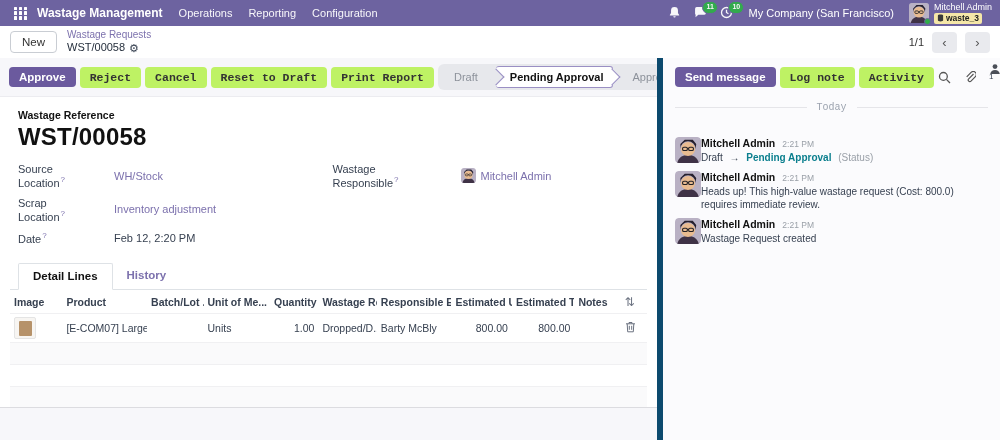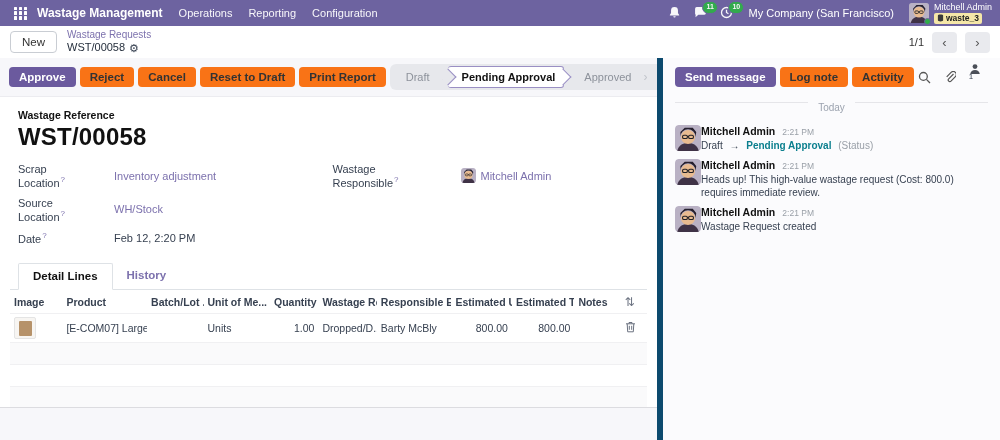--- a/index.html
+++ b/index.html
@@ -33,21 +33,21 @@
   .gear-ico { color:#374151; font-size:11px; cursor:pointer; line-height:1; }
   .pager { margin-left:auto; display:flex; align-items:center; gap:8px; font-size:11px; color:#333; }
   .pager-btn { width:25px; height:21px; background:#e9eaee; border:none; border-radius:4px; color:#555; font-size:13px; line-height:1; cursor:pointer; font-family:inherit; }
 
   
   .content { display:flex; height:382px; background:#f7f7fa; }
   .left-col { width:657px; display:flex; flex-direction:column; }
   .control-row { display:flex; align-items:center; padding:6px 9px; gap:4px; height:38px; flex:none; }
   .btn { font-size:11.5px; padding:4px 10px; border-radius:4px; border:none; cursor:pointer; white-space:nowrap; font-family:inherit; }
   .btn-primary { background:#6b5a9e; color:#fff; font-weight:bold; }
-  .btn-light { background:#f97316; color:#333; font-weight:bold; }
+  .btn-light { background:#bef264; color:#333; font-weight:bold;font-family:Liberation Mono, monospace; }
 
   
   .statusbar { margin-left:auto; background:#e7e8ec; border-radius:6px; display:flex; align-items:center; height:26px; padding:0 4px; }
   .step { color:#8d929b; font-size:11px; padding:0 12px; cursor:pointer; white-space:nowrap; }
   .step-sep { color:#c2c5cb; font-size:12px; }
   .step-active { position:relative; background:#fff; border:1px solid #9a8fc4; border-left:none; border-radius:3px; padding:4px 8px 4px 14px; margin:0 8px 0 2px; font-weight:bold; color:#111; font-size:11px; cursor:pointer; white-space:nowrap; }
   .step-active::after { content:''; position:absolute; right:-6px; top:50%; width:11px; height:11px; transform:translateY(-50%) rotate(45deg); border-top:1px solid #9a8fc4; border-right:1px solid #9a8fc4; background:#fff; }
   .step-active::before { content:''; position:absolute; left:-6px; top:50%; width:11px; height:11px; transform:translateY(-50%) rotate(45deg); border-top:1px solid #9a8fc4; border-right:1px solid #9a8fc4; background:#e7e8ec; }
 
   
@@ -82,21 +82,21 @@
   .thumb { width:22px; height:22px; border:1px solid #e4e4e4; background:#f7f5f2; border-radius:2px; display:flex; align-items:center; justify-content:center; }
   .thumb i { width:13px; height:15px; background:#b6926a; border-radius:1px; display:block; }
   .trash-btn, .coltoggle-btn { background:none; border:none; cursor:pointer; color:#6b7280; font-size:12px; padding:0; line-height:1; font-family:inherit; }
 
   
   .chatter { flex:1; background:#fbfbfd; border-left:6px solid #0c4a6e; padding:6px 12px; overflow:hidden; }
   .chatter-top { display:flex; align-items:center; gap:4px; margin-bottom:12px; height:26px; }
   .chatter-icons { margin-left:auto; display:flex; align-items:center; gap:13px; color:#555; padding-right:4px; }
   .ch-ico { cursor:pointer; position:relative; }
   .follower-count { font-size:8px; position:relative; top:-5px; color:#374151; }
-  .date-divider { display:flex; color:#9ca3af; font-size:10px; gap:10px; margin:2px 0 12px; }
+  .date-divider { display:flex; align-items:center; color:#9ca3af; font-size:10px; gap:10px; margin:2px 0 24px;font-family:Liberation Mono, monospace; }
   .date-divider::before, .date-divider::after { content:''; flex:1; border-top:1px solid #e5e5e9; }
   .msg { display:flex; gap:0; margin-bottom:7px; }
   .msg-avatar { width:26px; height:26px; border-radius:4px; flex:none; }
   .msg-main { min-width:0; }
   .msg-author { font-weight:bold; color:#111; font-size:10.5px; cursor:pointer; }
   .msg-time { color:#9aa0a8; font-size:8.5px; margin-left:4px; }
   .msg-body { font-size:10px; color:#374151; margin-top:2px; line-height:1.3; }
   .status-arrow { margin:0 4px; color:#374151; }
   .status-to { color:#0b7f8e; font-weight:bold; }
   .status-suffix { color:#9aa0a8; margin-left:4px; }
@@ -210,29 +210,29 @@
       </div>
     </div>
 
     <div class="sheet">
       <div class="ref-label">Wastage Reference</div>
       <h1 class="ref-value">WST/00058</h1>
 
       <div class="fields">
         <div class="fcol fcol-left">
           <div class="frow">
+            <span class="flabel"><span>Source Location</span><sup class="help">?</sup></span>
+            <span class="fvalue">
+                <a class="link">WH/Stock</a>
+              </span>
+          </div>
+          <div class="frow">
             <span class="flabel"><span>Scrap Location</span><sup class="help">?</sup></span>
             <span class="fvalue">
                 <a class="link">Inventory adjustment</a>
-              </span>
-          </div>
-          <div class="frow">
-            <span class="flabel"><span>Source Location</span><sup class="help">?</sup></span>
-            <span class="fvalue">
-                <a class="link">WH/Stock</a>
               </span>
           </div>
           <div class="frow">
             <span class="flabel"><span>Date</span><sup class="help">?</sup></span>
             <span class="fvalue">Feb 12, 2:20 PM</span>
           </div>
         </div>
         <div class="fcol fcol-right">
           <div class="frow">
             <span class="flabel"><span>Wastage Responsible</span><sup class="help">?</sup></span>

